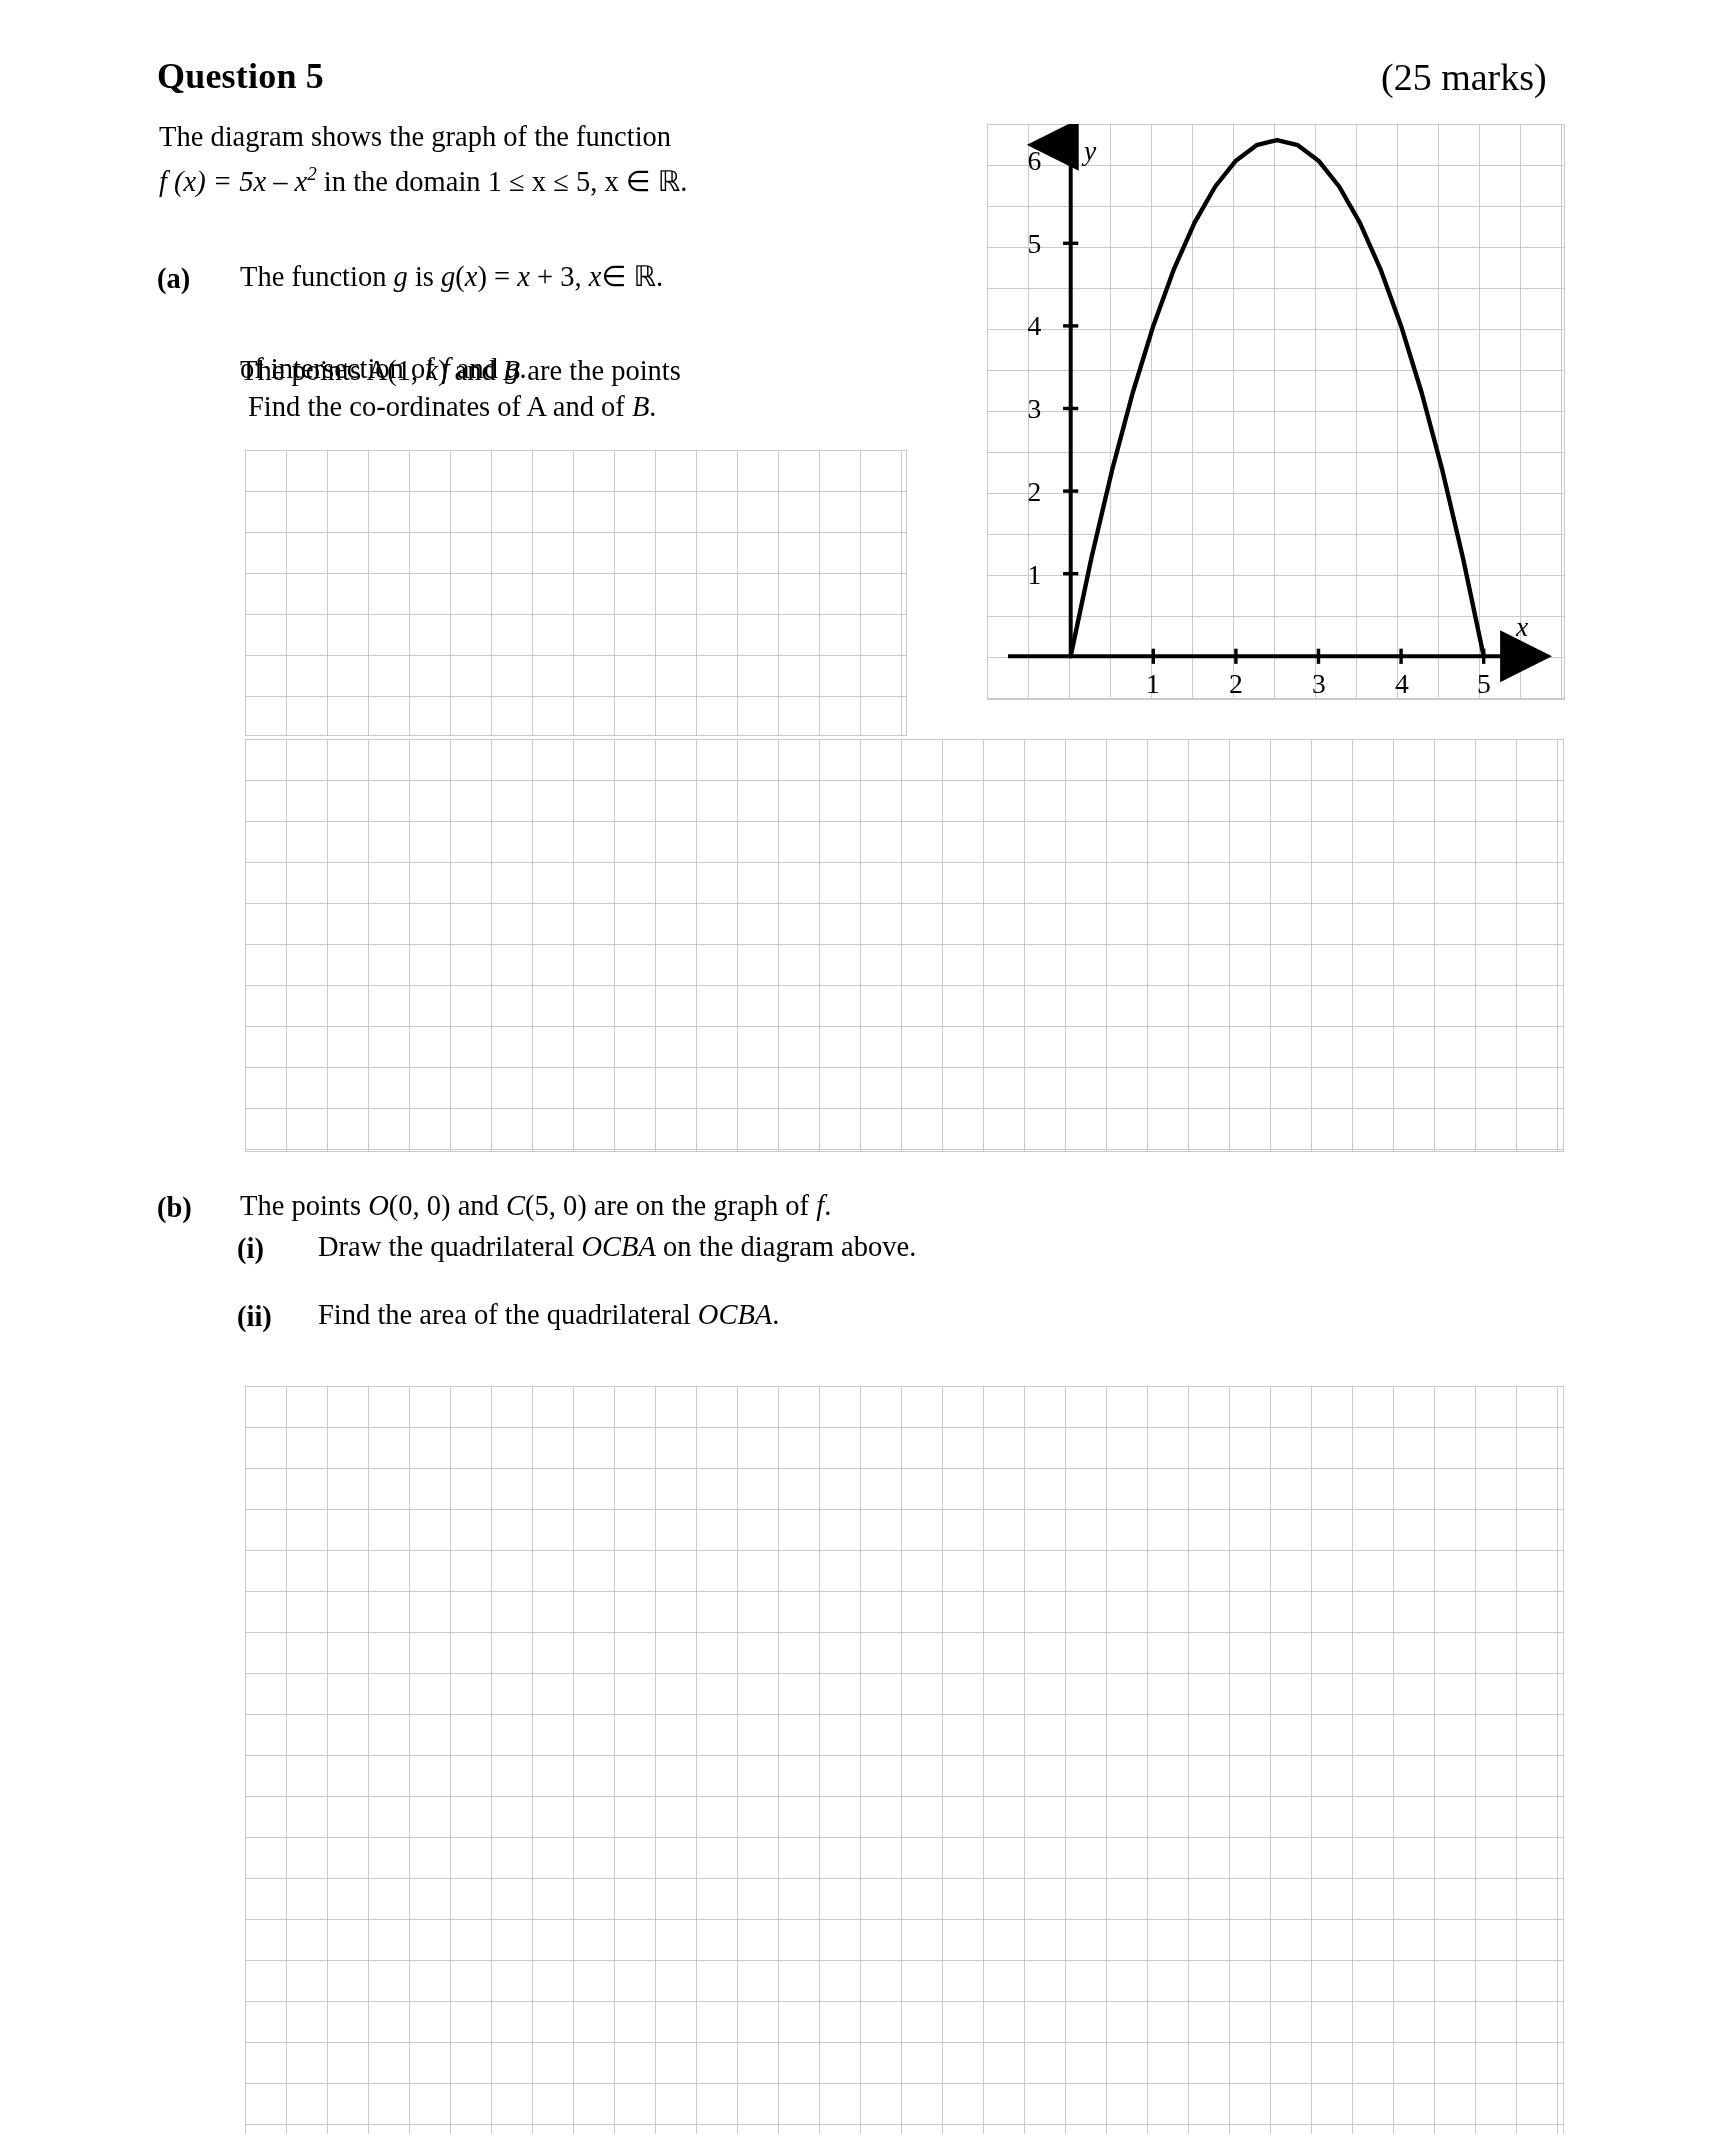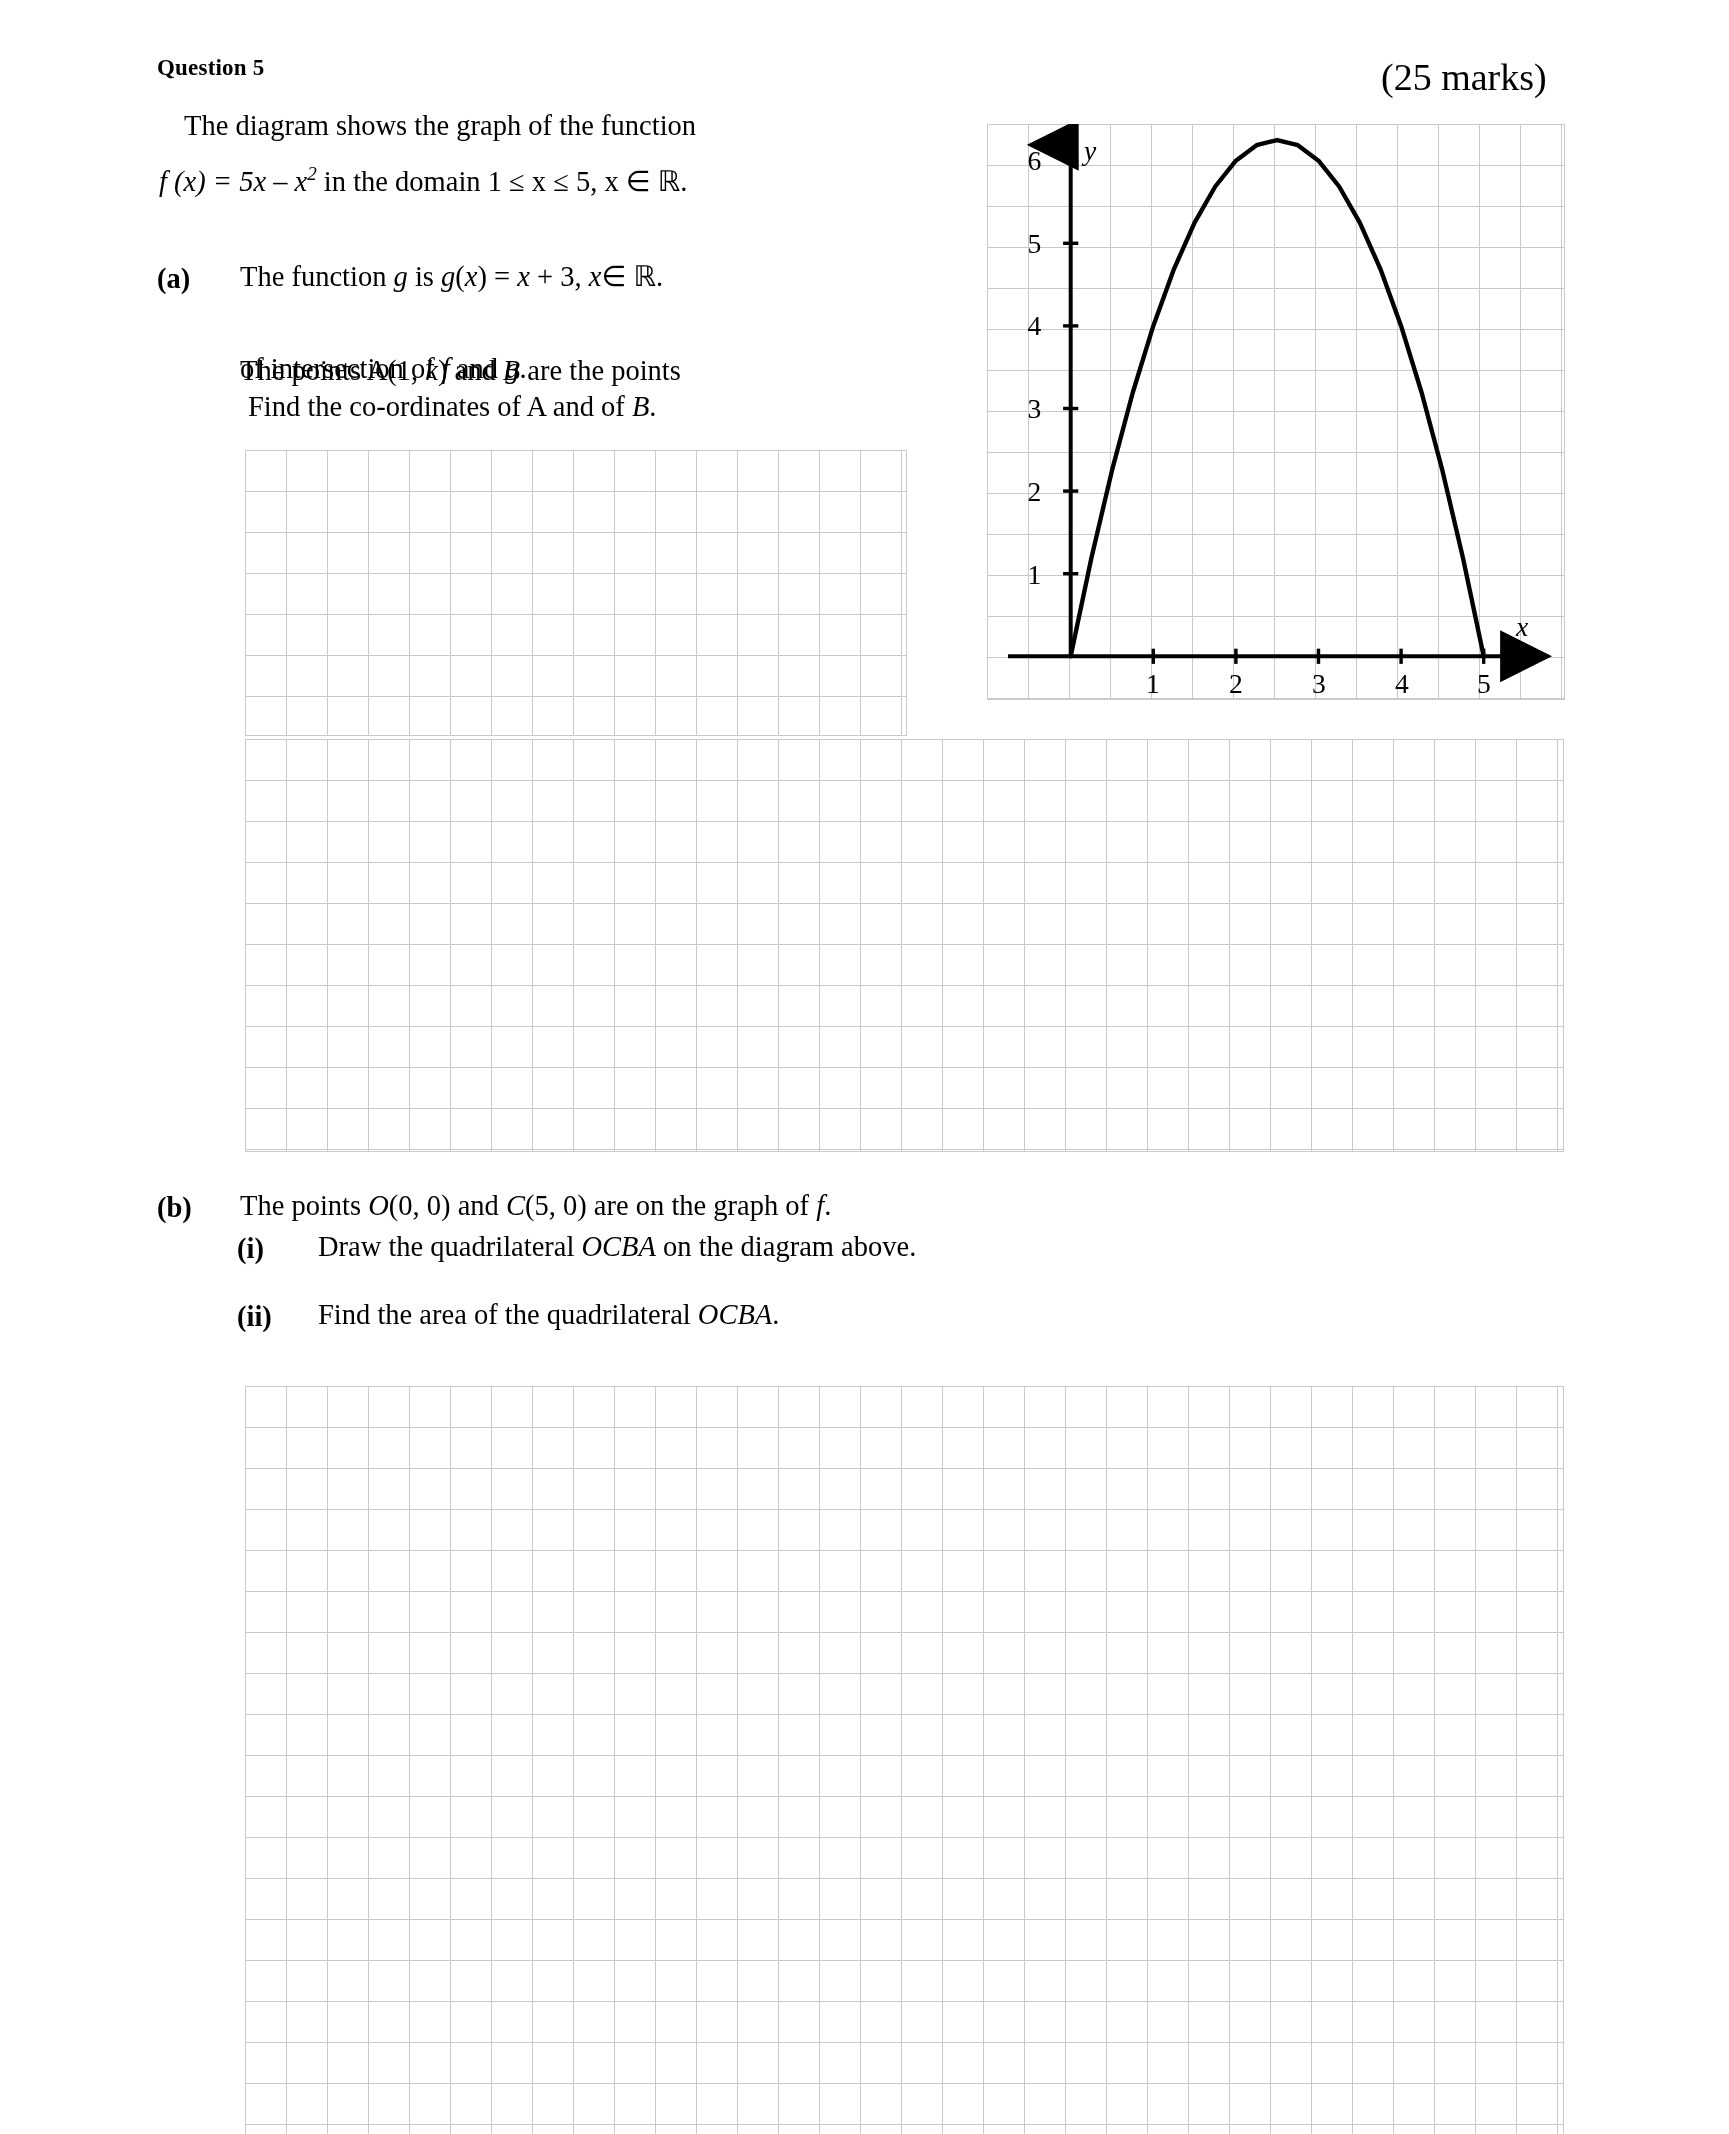--- a/index.html
+++ b/index.html
@@ -4,29 +4,29 @@
 <style>
   html,body{margin:0;padding:0;background:#ffffff;}
   body{
     width:1729px;height:2134px;position:relative;overflow:hidden;
     font-family:"Liberation Serif", serif;color:#000;
   }
   .abs{position:absolute;}
 
   
   #question-title{
-    left:157px;top:55px;font-size:23px;font-weight:bold;letter-spacing:0.2px;
+    left:157px;top:55px;font-size:36px;font-weight:bold;letter-spacing:0.2px;
   }
   #marks-label{
     left:1381px;top:55px;font-size:38px;font-weight:normal;
   }
 
   
   .para{font-size:28.5px;line-height:1.0;}
-  #intro-line1{left:159px;top:112px;margin-left:25px;}
+  #intro-line1{left:159px;top:123px;}
   #intro-line2{left:159px;top:164px;}
 
   .itemlabel{font-size:28.5px;font-weight:bold;}
   #part-a-label{left:157px;top:263px;}
   #part-b-label{left:157px;top:1192px;}
   #part-b-i-label{left:237px;top:1233px;}
   #part-b-ii-label{left:237px;top:1301px;}
 
   #part-a-l1{left:240px;top:263px;}
   #part-a-l2{left:240px;top:309px;margin-top:48px;}

